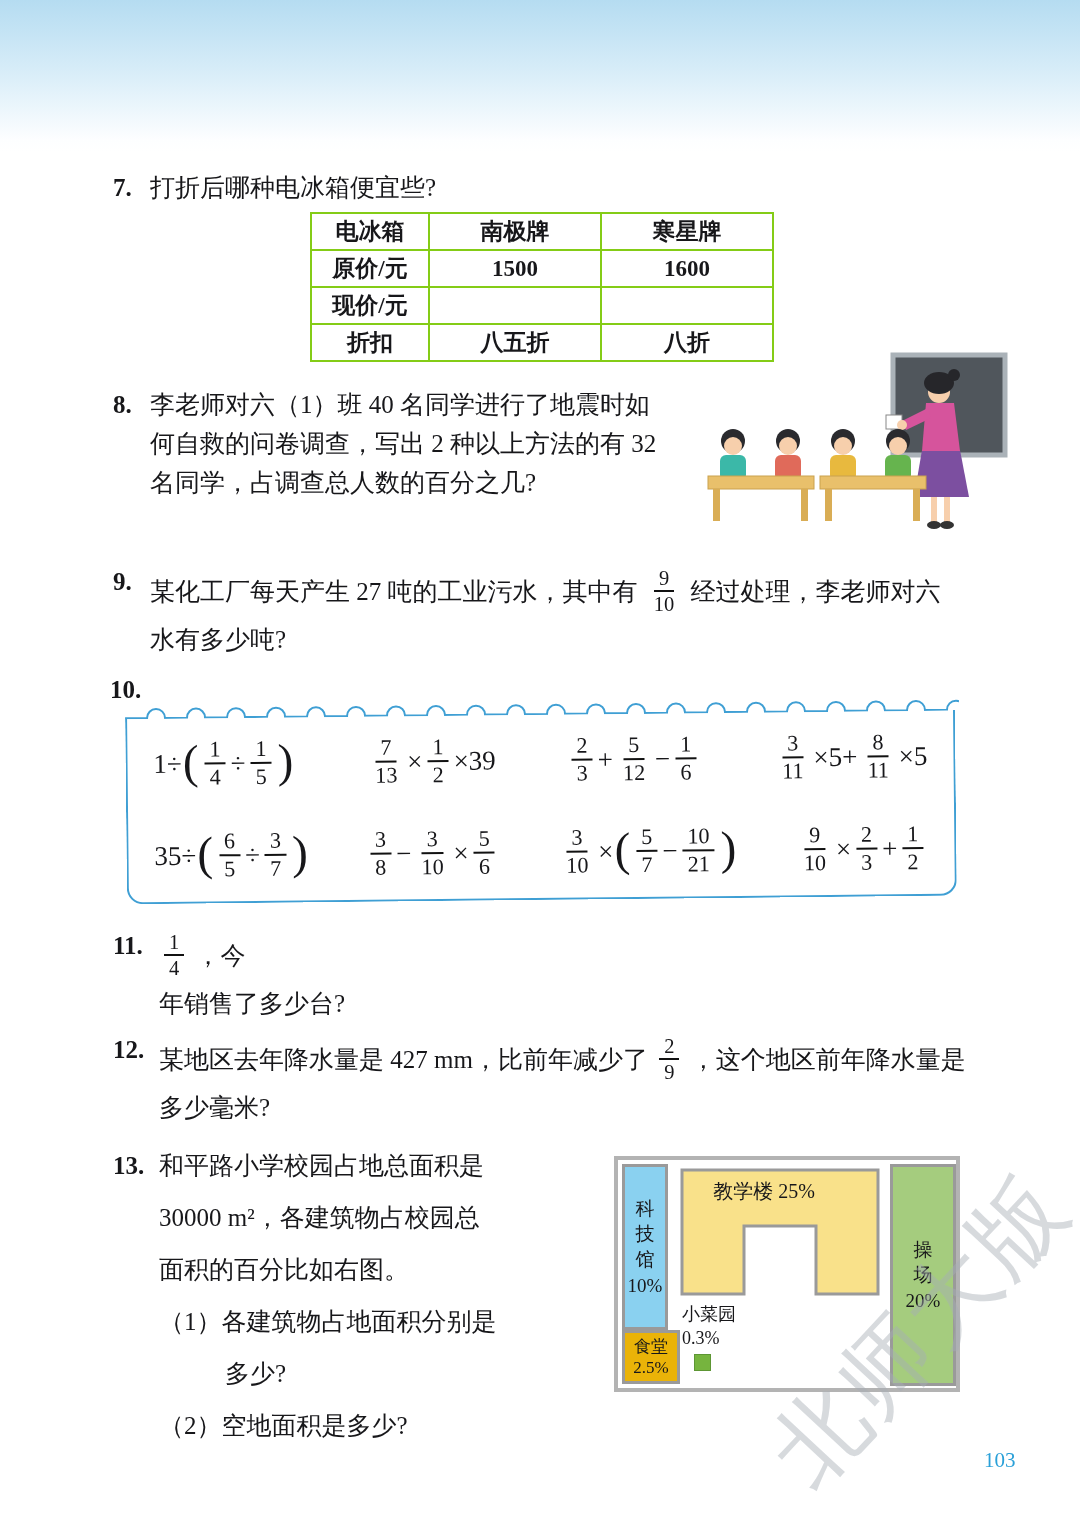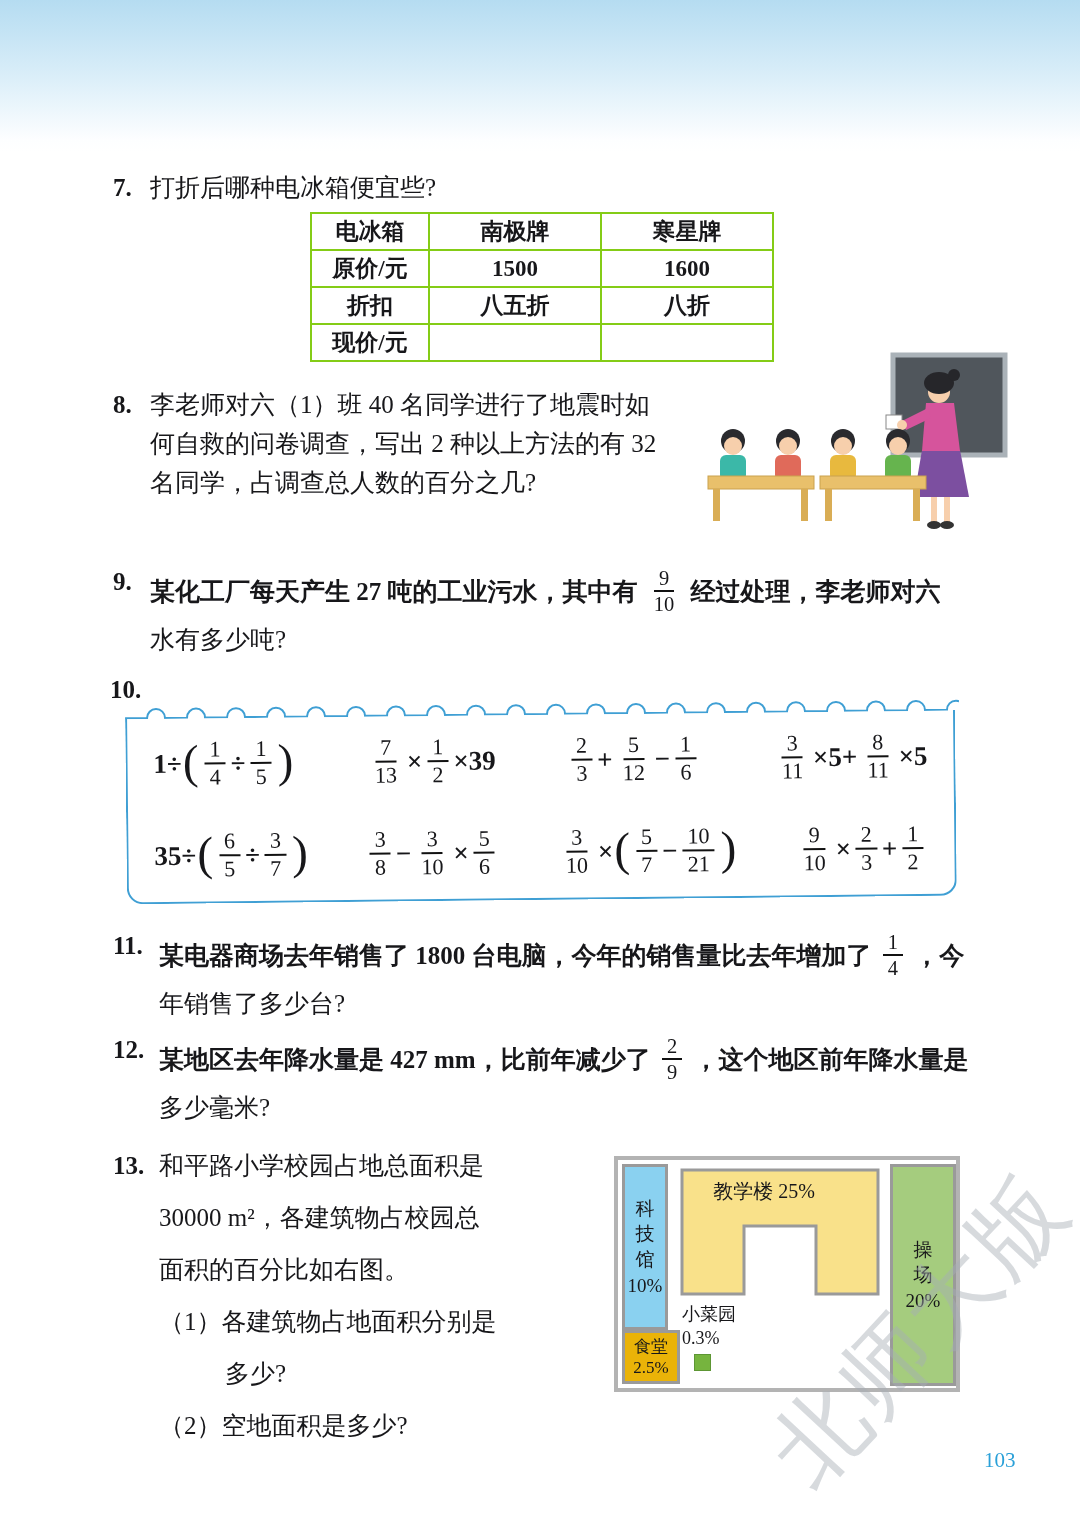--- a/index.html
+++ b/index.html
@@ -13,21 +13,21 @@
     background:linear-gradient(180deg,#b5dcf1 0%,#d6ecf8 45%,#fdfeff 92%,#ffffff 100%); }
 
   .prob { position:absolute; font-size:25px; line-height:39px; }
   .pnum { position:absolute; left:0; top:0; font-weight:bold; white-space:pre; }
   .indent1 { padding-left:37px; }
   .indent2 { padding-left:46px; }
   .line { white-space:pre; }
 
   
   .fline { display:flex; align-items:center; white-space:pre; height:58px; }
-  .fline .tx, .expr .tx { white-space:pre;font-weight:bold; }
+  .fline .tx, .expr .tx { white-space:pre; }
   .frac { display:inline-flex; flex-direction:column; align-items:center;
           vertical-align:middle; margin:0 5px; line-height:1.18; font-size:0.82em; }
   .frac .num { border-bottom:2px solid #111; padding:0 5px; }
   .frac .den { padding:0 5px; }
   .paren { font-size:175%; font-weight:300; line-height:0.9; margin:0 1px; transform:translateY(-2px); }
 
   
   .price-table { position:absolute; top:212px; left:310px; border-collapse:collapse;
     table-layout:fixed; font-size:23px; text-align:center; }
   .price-table th, .price-table td { border:2px solid #84cc16; height:37px;
@@ -89,28 +89,28 @@
     <th>电冰箱</th>
     <th>南极牌</th>
     <th>寒星牌</th>
   </tr>
   <tr>
     <td>原价/元</td>
     <td>1500</td>
     <td>1600</td>
   </tr>
   <tr>
+    <td>现价/元</td>
+    <td></td>
+    <td></td>
+  </tr>
+  <tr>
     <td>折扣</td>
     <td>八五折</td>
     <td>八折</td>
-  </tr>
-  <tr>
-    <td>现价/元</td>
-    <td></td>
-    <td></td>
   </tr>
 </tbody>
   </table>
 
 <section class="prob indent1" style="top:385px;left:113px;width:600px;">
   <span class="pnum">8.</span>
   <p class="line">李老师对六（1）班 40 名同学进行了地震时如</p>
   <p class="line">何自救的问卷调查，写出 2 种以上方法的有 32</p>
   <p class="line">名同学，占调查总人数的百分之几?</p>
 </section>
@@ -288,21 +288,21 @@
         <span class="frac">
           <span class="num">1</span>
           <span class="den">2</span>
         </span>
       </span>
   </div>
 </div>
 
 <section class="prob indent2" style="top:926px;left:113px;width:900px;">
   <span class="pnum">11.</span>
-  <div class="fline"><span class="tx">某电器商场去年销售了 1800 台电脑，今年的销售量比去年增加了 </span><span class="frac"><span class="num">1</span><span class="den">4</span></span><span class="tx"> ，今</span></div>
+  <div class="fline"><span class="frac"><span class="num">1</span><span class="den">4</span></span><span class="tx"> ，今</span></div>
   <p class="line">年销售了多少台?</p>
 </section>
 
 <section class="prob indent2" style="top:1030px;left:113px;width:900px;">
   <span class="pnum">12.</span>
   <div class="fline"><span class="tx">某地区去年降水量是 427 mm，比前年减少了 </span><span class="frac"><span class="num">2</span><span class="den">9</span></span><span class="tx"> ，这个地区前年降水量是</span></div>
   <p class="line">多少毫米?</p>
 </section>
 
 <section class="prob indent2" style="top:1140px;left:113px;width:500px;line-height:52px;">

